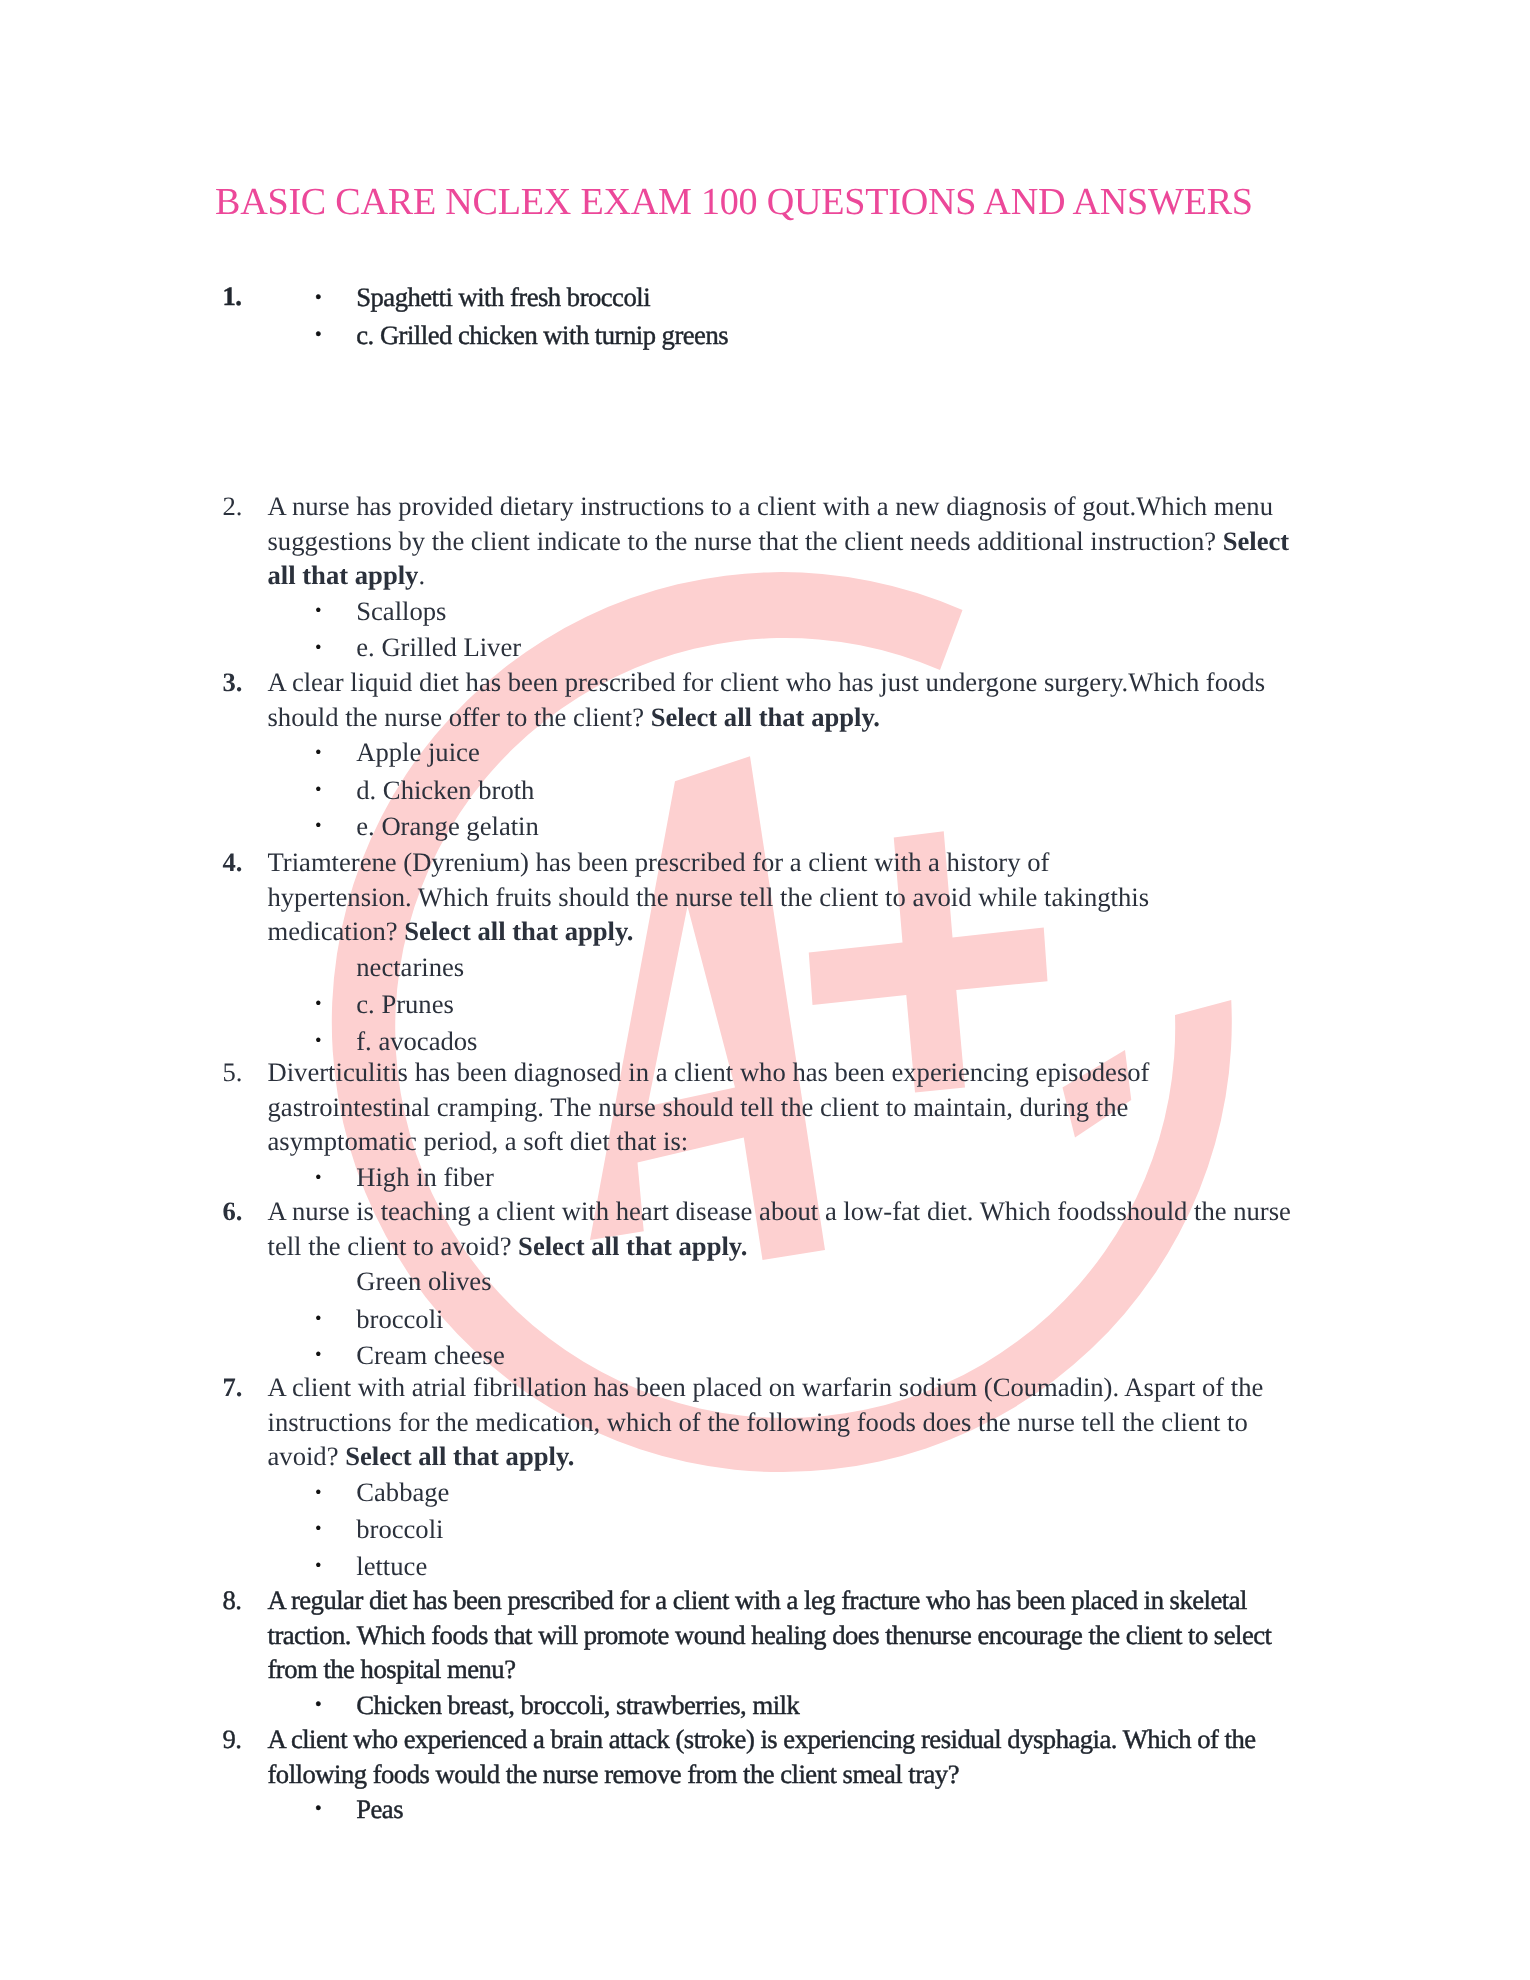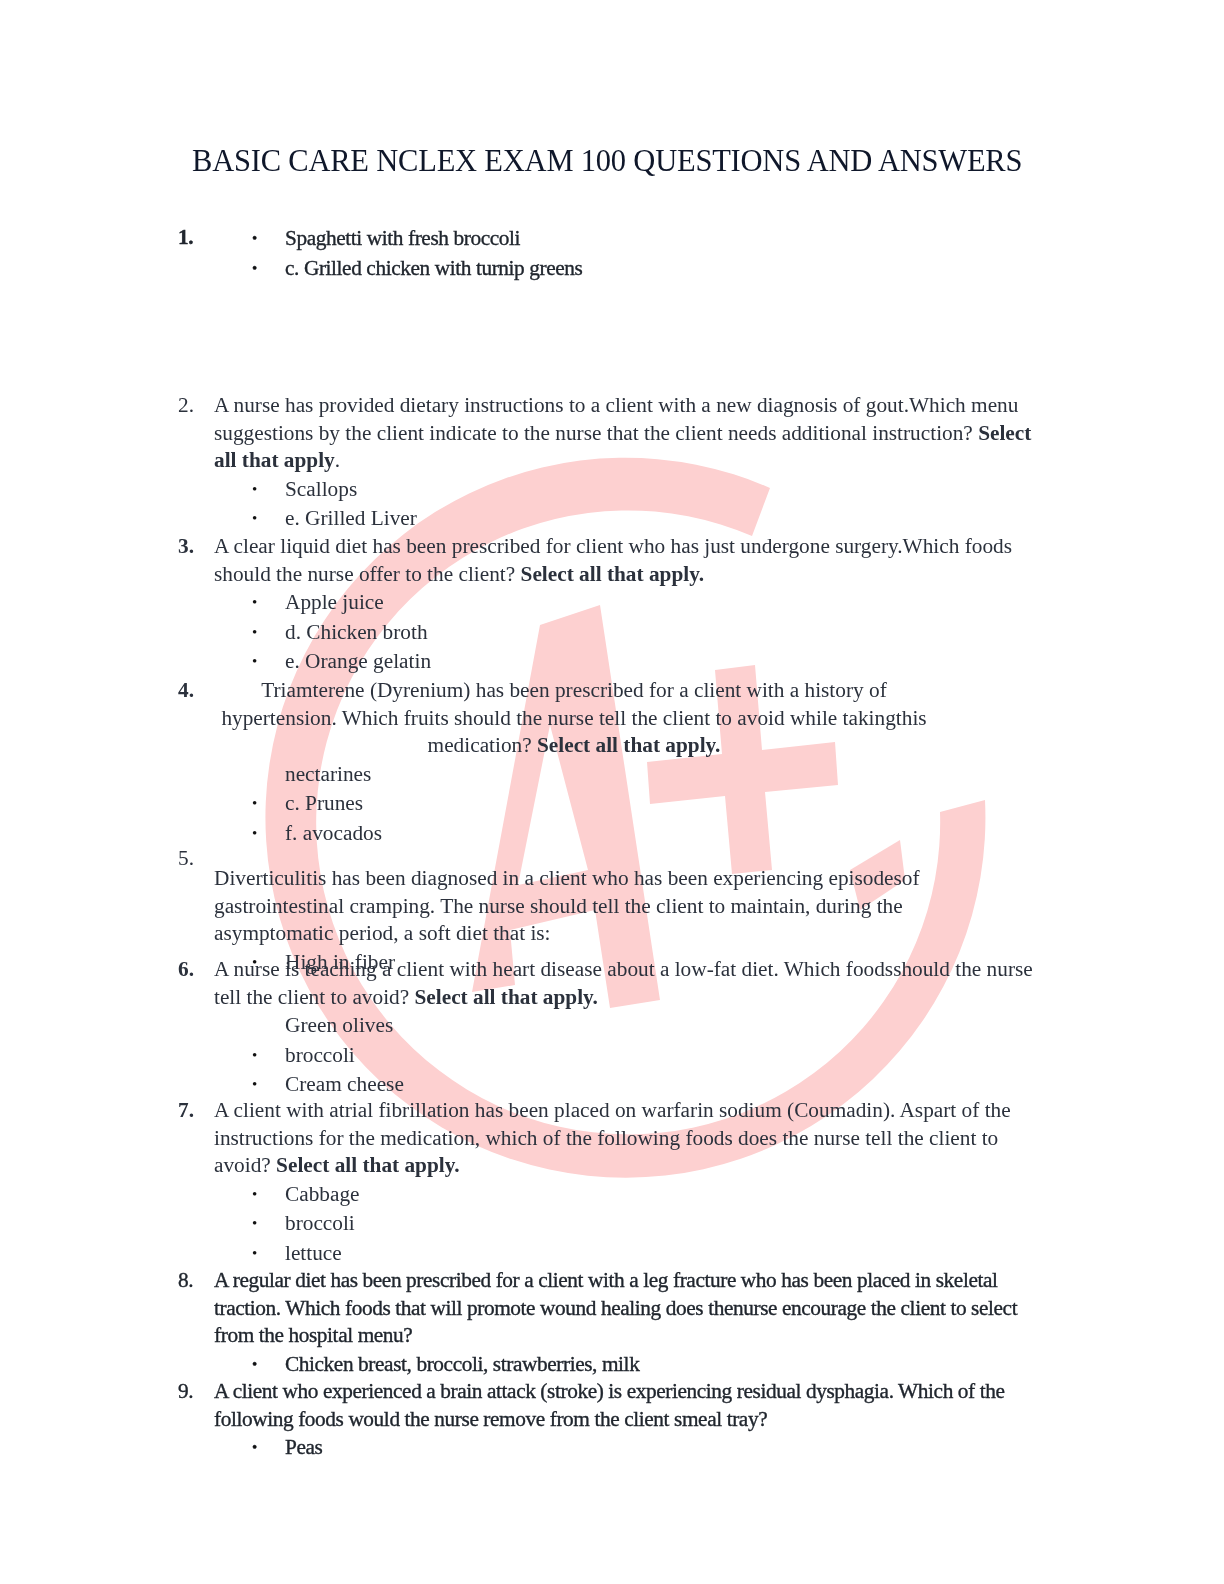--- a/index.html
+++ b/index.html
@@ -1,21 +1,21 @@
 <!DOCTYPE html>
 <html><head>
   <meta charset="utf-8">
   <style>
     html, body { margin: 0; padding: 0; background: #ffffff; }
     body { width: 1224px; height: 1584px; position: relative; overflow: hidden;
            font-family: "Liberation Serif", "DejaVu Serif", serif; color: #2b313c; }
     .watermark { position: absolute; left: 250px; top: 440px; width: 780px; height: 780px; z-index: 0; }
     .page { position: absolute; left: 0; top: 0; width: 1224px; z-index: 1; }
     .title { position: absolute; left: 172px; top: 141px; width: 880px; font-size: 30.5px;
-             color: #0f172a; letter-spacing: -0.2px; white-space: nowrap; line-height: 40px; margin-left: 20px; }
+             color: #ec4899; letter-spacing: -0.2px; white-space: nowrap; line-height: 40px; }
     .q { position: absolute; left: 178px; width: 880px; font-size: 21.3px; line-height: 27.5px; }
     .q .num { position: absolute; left: 0; top: 0; width: 30px; }
     .q .num.bold { font-weight: bold; }
     .q .stem { margin-left: 36px; }
     .q .stem b { font-weight: bold; }
     .q.heavy .stem, .q.heavy .num, .q.heavy .opt { color: #20262e; -webkit-text-stroke: 0.35px #20262e; letter-spacing: -0.4px; }
     .opts { margin: 0; padding: 0; list-style: none; }
     .opt { position: relative; padding-left: 107px; line-height: 29.5px; }
     .opt .bullet { position: absolute; left: 74px; top: 0; font-size: 15px; color: #111; }
   </style>
@@ -64,31 +64,31 @@
     <div class="stem"><span>A clear liquid diet has been prescribed for client who has just undergone surgery.Which foods should the nurse offer to the client?</span> <b>Select all that apply.</b></div>
     <ul class="opts">
       <li class="opt"><span class="bullet">•</span><span>Apple juice</span></li>
       <li class="opt"><span class="bullet">•</span><span>d. Chicken broth</span></li>
       <li class="opt"><span class="bullet">•</span><span>e. Orange gelatin</span></li>
     </ul>
   </div>
 
   <div class="q" style="top:677px;">
     <span class="num bold">4.</span>
-    <div class="stem" style="width:720px;text-align:center;"><span>Triamterene (Dyrenium) has been prescribed for a client with a history of hypertension. Which fruits should the nurse tell the client to avoid while takingthis medication?</span> <b>Select all that apply.</b></div>
+    <div class="stem" style="width:720px;"><span>Triamterene (Dyrenium) has been prescribed for a client with a history of hypertension. Which fruits should the nurse tell the client to avoid while takingthis medication?</span> <b>Select all that apply.</b></div>
     <ul class="opts">
       <li class="opt"><span>nectarines</span></li>
       <li class="opt"><span class="bullet">•</span><span>c. Prunes</span></li>
       <li class="opt"><span class="bullet">•</span><span>f. avocados</span></li>
     </ul>
   </div>
 
   <div class="q" style="top:845px;">
     <span class="num">5.</span>
-    <div class="stem" style="width:800px;margin-top:20px;"><span>Diverticulitis has been diagnosed in a client who has been experiencing episodesof gastrointestinal cramping. The nurse should tell the client to maintain, during the asymptomatic period, a soft diet that is:</span></div>
+    <div class="stem" style="width:800px;"><span>Diverticulitis has been diagnosed in a client who has been experiencing episodesof gastrointestinal cramping. The nurse should tell the client to maintain, during the asymptomatic period, a soft diet that is:</span></div>
     <ul class="opts">
       <li class="opt"><span class="bullet">•</span><span>High in fiber</span></li>
     </ul>
   </div>
 
   <div class="q" style="top:956px;">
     <span class="num bold">6.</span>
     <div class="stem"><span>A nurse is teaching a client with heart disease about a low-fat diet. Which foodsshould the nurse tell the client to avoid?</span> <b>Select all that apply.</b></div>
     <ul class="opts">
       <li class="opt"><span>Green olives</span></li>

